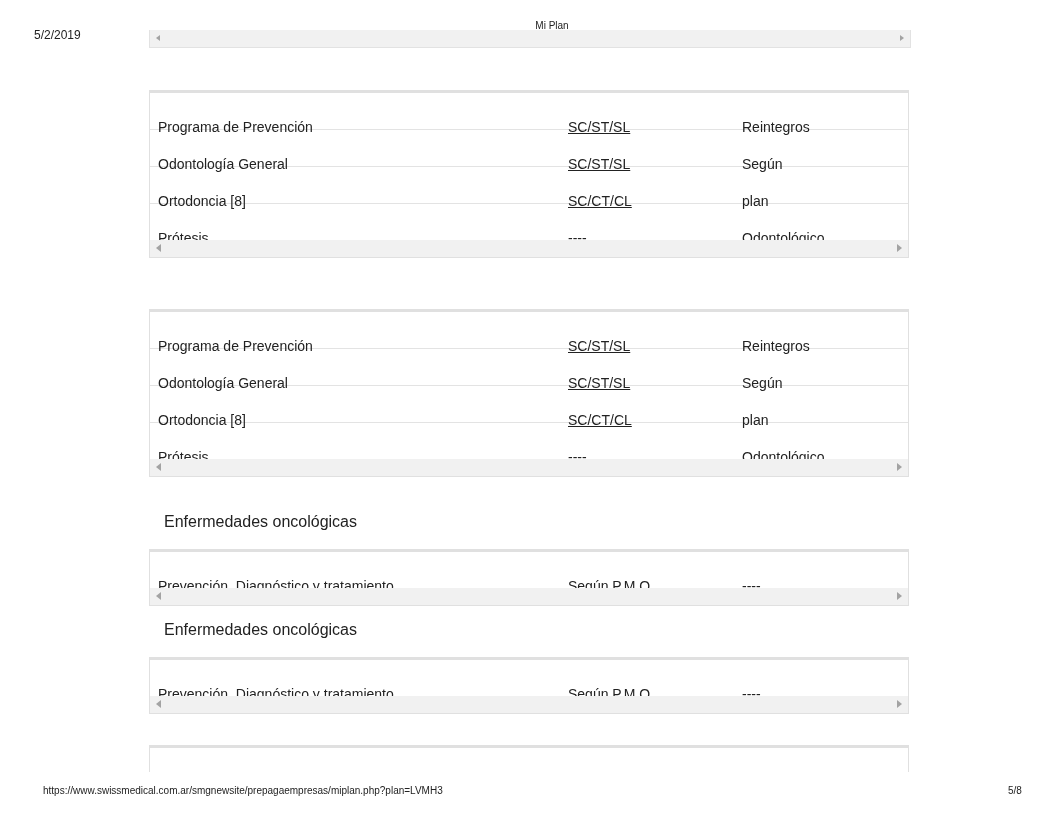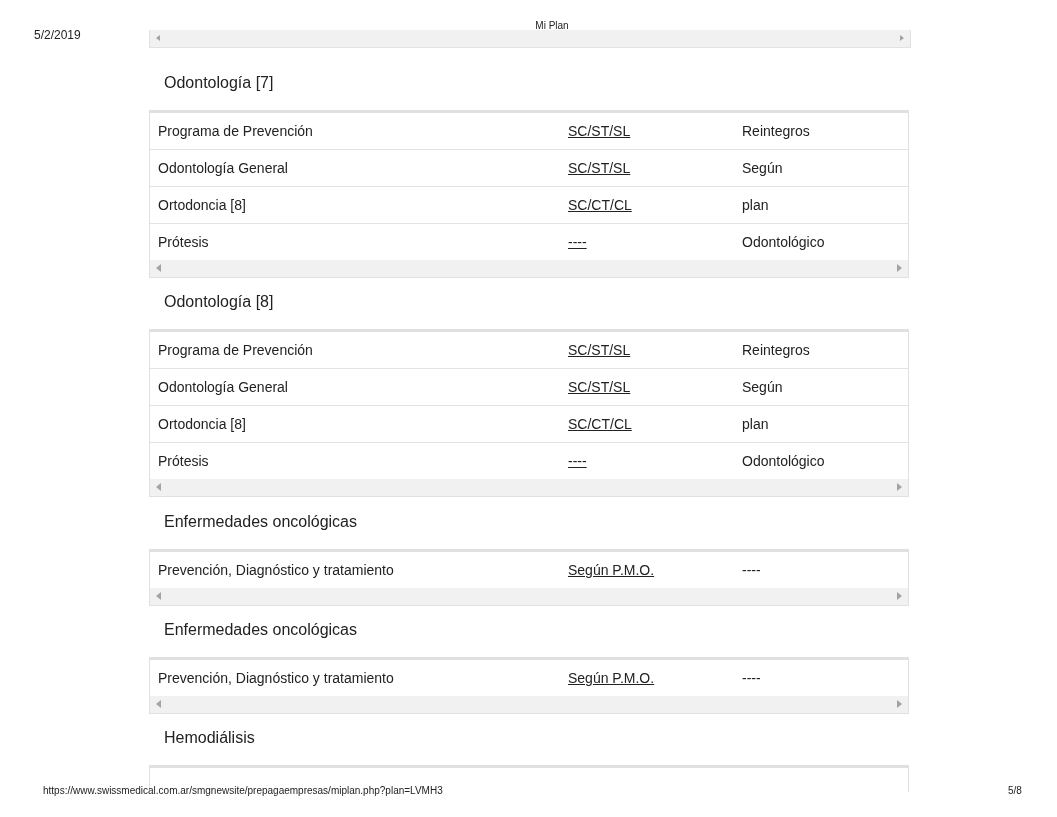--- a/index.html
+++ b/index.html
@@ -21,40 +21,39 @@
   .top-scroll .arrow-l { position:absolute; left:6px; top:5px; width:0; height:0;
      border-top:3px solid transparent; border-bottom:3px solid transparent; border-right:4px solid #a3a3a3; }
   .top-scroll .arrow-r { position:absolute; right:6px; top:5px; width:0; height:0;
      border-top:3px solid transparent; border-bottom:3px solid transparent; border-left:4px solid #a3a3a3; }
 
   .section { position:absolute; left:149px; width:760px; }
   .section-title { font-size:16px; color:#222; padding-left:15px; height:20px; line-height:20px; }
   .table-wrap { margin-top:17px; border:1px solid #e0e0e0; border-top:3px solid #e0e0e0; background:#fff; }
   .row { position:relative; height:36px; border-bottom:1px solid #e3e3e3; font-size:14px; }
   .row:last-of-type { border-bottom:none; }
-  .cell { position:absolute; top:0; line-height:36px; white-space:nowrap; }
+  .cell { position:absolute; top:16px; line-height:36px; white-space:nowrap; }
   .c1 { left:8px; }
   .c2 { left:418px;text-decoration:underline; }
   .c3 { left:592px; }
   .table-wrap .scrollbar { border-top:none; }
   .trail { height:24px; border:1px solid #e0e0e0; border-top:3px solid #e0e0e0; border-bottom:none; margin-top:17px; }
 </style>
 </head>
 <body>
 
 <div class="hdr-date">5/2/2019</div>
 <div class="hdr-title">Mi Plan</div>
 
 <div class="top-scroll">
   <span class="arrow-l"></span>
   <span class="arrow-r"></span>
 </div>
 
 <div class="section" style="top:73px;">
-  <div class="section-title">Odontología [7]</div>
   <div class="table-wrap">
     <div class="row">
       <span class="cell c1">Programa de Prevención</span>
       <span class="cell c2">SC/ST/SL</span>
       <span class="cell c3">Reintegros</span>
     </div>
     <div class="row">
       <span class="cell c1">Odontología General</span>
       <span class="cell c2">SC/ST/SL</span>
       <span class="cell c3">Según</span>
@@ -70,21 +69,20 @@
       <span class="cell c3">Odontológico</span>
     </div>
     <div class="scrollbar">
       <span class="arrow-l"></span>
       <span class="arrow-r"></span>
     </div>
   </div>
 </div>
 
 <div class="section" style="top:292px;">
-  <div class="section-title">Odontología [8]</div>
   <div class="table-wrap">
     <div class="row">
       <span class="cell c1">Programa de Prevención</span>
       <span class="cell c2">SC/ST/SL</span>
       <span class="cell c3">Reintegros</span>
     </div>
     <div class="row">
       <span class="cell c1">Odontología General</span>
       <span class="cell c2">SC/ST/SL</span>
       <span class="cell c3">Según</span>
@@ -130,18 +128,17 @@
       <span class="cell c3">----</span>
     </div>
     <div class="scrollbar">
       <span class="arrow-l"></span>
       <span class="arrow-r"></span>
     </div>
   </div>
 </div>
 
 <div class="section" style="top:728px;">
-  <div class="section-title">Hemodiálisis</div>
   <div class="trail"></div>
 </div>
 
 <div class="ftr-url">https://www.swissmedical.com.ar/smgnewsite/prepagaempresas/miplan.php?plan=LVMH3</div>
 <div class="ftr-page">5/8</div>
 
 </body></html>

